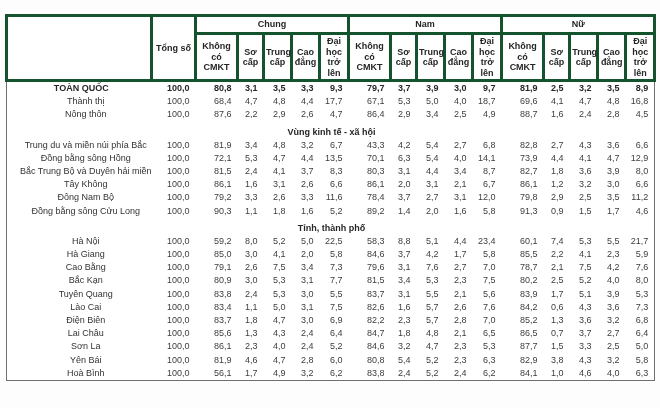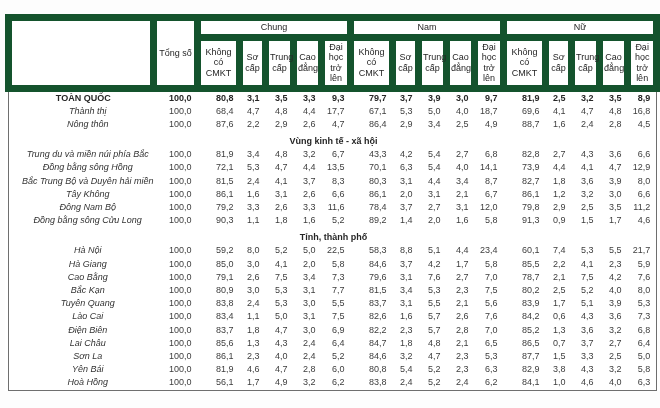--- a/index.html
+++ b/index.html
@@ -24,22 +24,22 @@
     position: absolute;
     left: 5px; top: 14px;
     width: 650px;
     border-collapse: collapse;
     table-layout: fixed;
     background: #fff;
     border: 1.2px solid #6e6e6e;
     font-size: 9px;
   }
   thead th {
-    border: 7px solid #14532d;
-    font-weight: normal;
+    border: 3px solid #14532d;
+    font-weight: bold;
     color: #262626;
     text-align: center;
     vertical-align: middle;
     line-height: 10.5px;
     padding: 1px 1px;
     background: #fff;
   }
   thead tr.group-row th { height: 18px; }
   thead tr.sub-row th { height: 42px; }
   tbody td {
@@ -50,21 +50,21 @@
     padding: 0 6px 0 0;
     white-space: nowrap;
     overflow: hidden;
   }
   tbody td.lbl {
     text-align: center;
     padding: 0 0 0 4px;
     color: #333;
   }
   tbody tr.total td { font-weight: bold; color: #262626; }
-  tbody tr.sub td.lbl { padding-left: 13px; font-style: italic; }
+  tbody tr.sub td.lbl { padding-left: 13px; }
   tbody tr.section td {
     font-weight: bold;
     color: #262626;
     text-align: center;
     padding: 4px 0 0 2px;
     line-height: 13px;
   }
 </style>
 </head>
 <body>
@@ -480,21 +480,21 @@
           <td>5,2</td>
           <td>2,3</td>
           <td>6,3</td>
           <td>82,9</td>
           <td>3,8</td>
           <td>4,3</td>
           <td>3,2</td>
           <td>5,8</td>
         </tr>
         <tr class="sub">
-          <td class="lbl">Hoà Hồng</td>
+          <td class="lbl">Hoà Bình</td>
           <td>100,0</td>
           <td>56,1</td>
           <td>1,7</td>
           <td>4,9</td>
           <td>3,2</td>
           <td>6,2</td>
           <td>83,8</td>
           <td>2,4</td>
           <td>5,2</td>
           <td>2,4</td>

